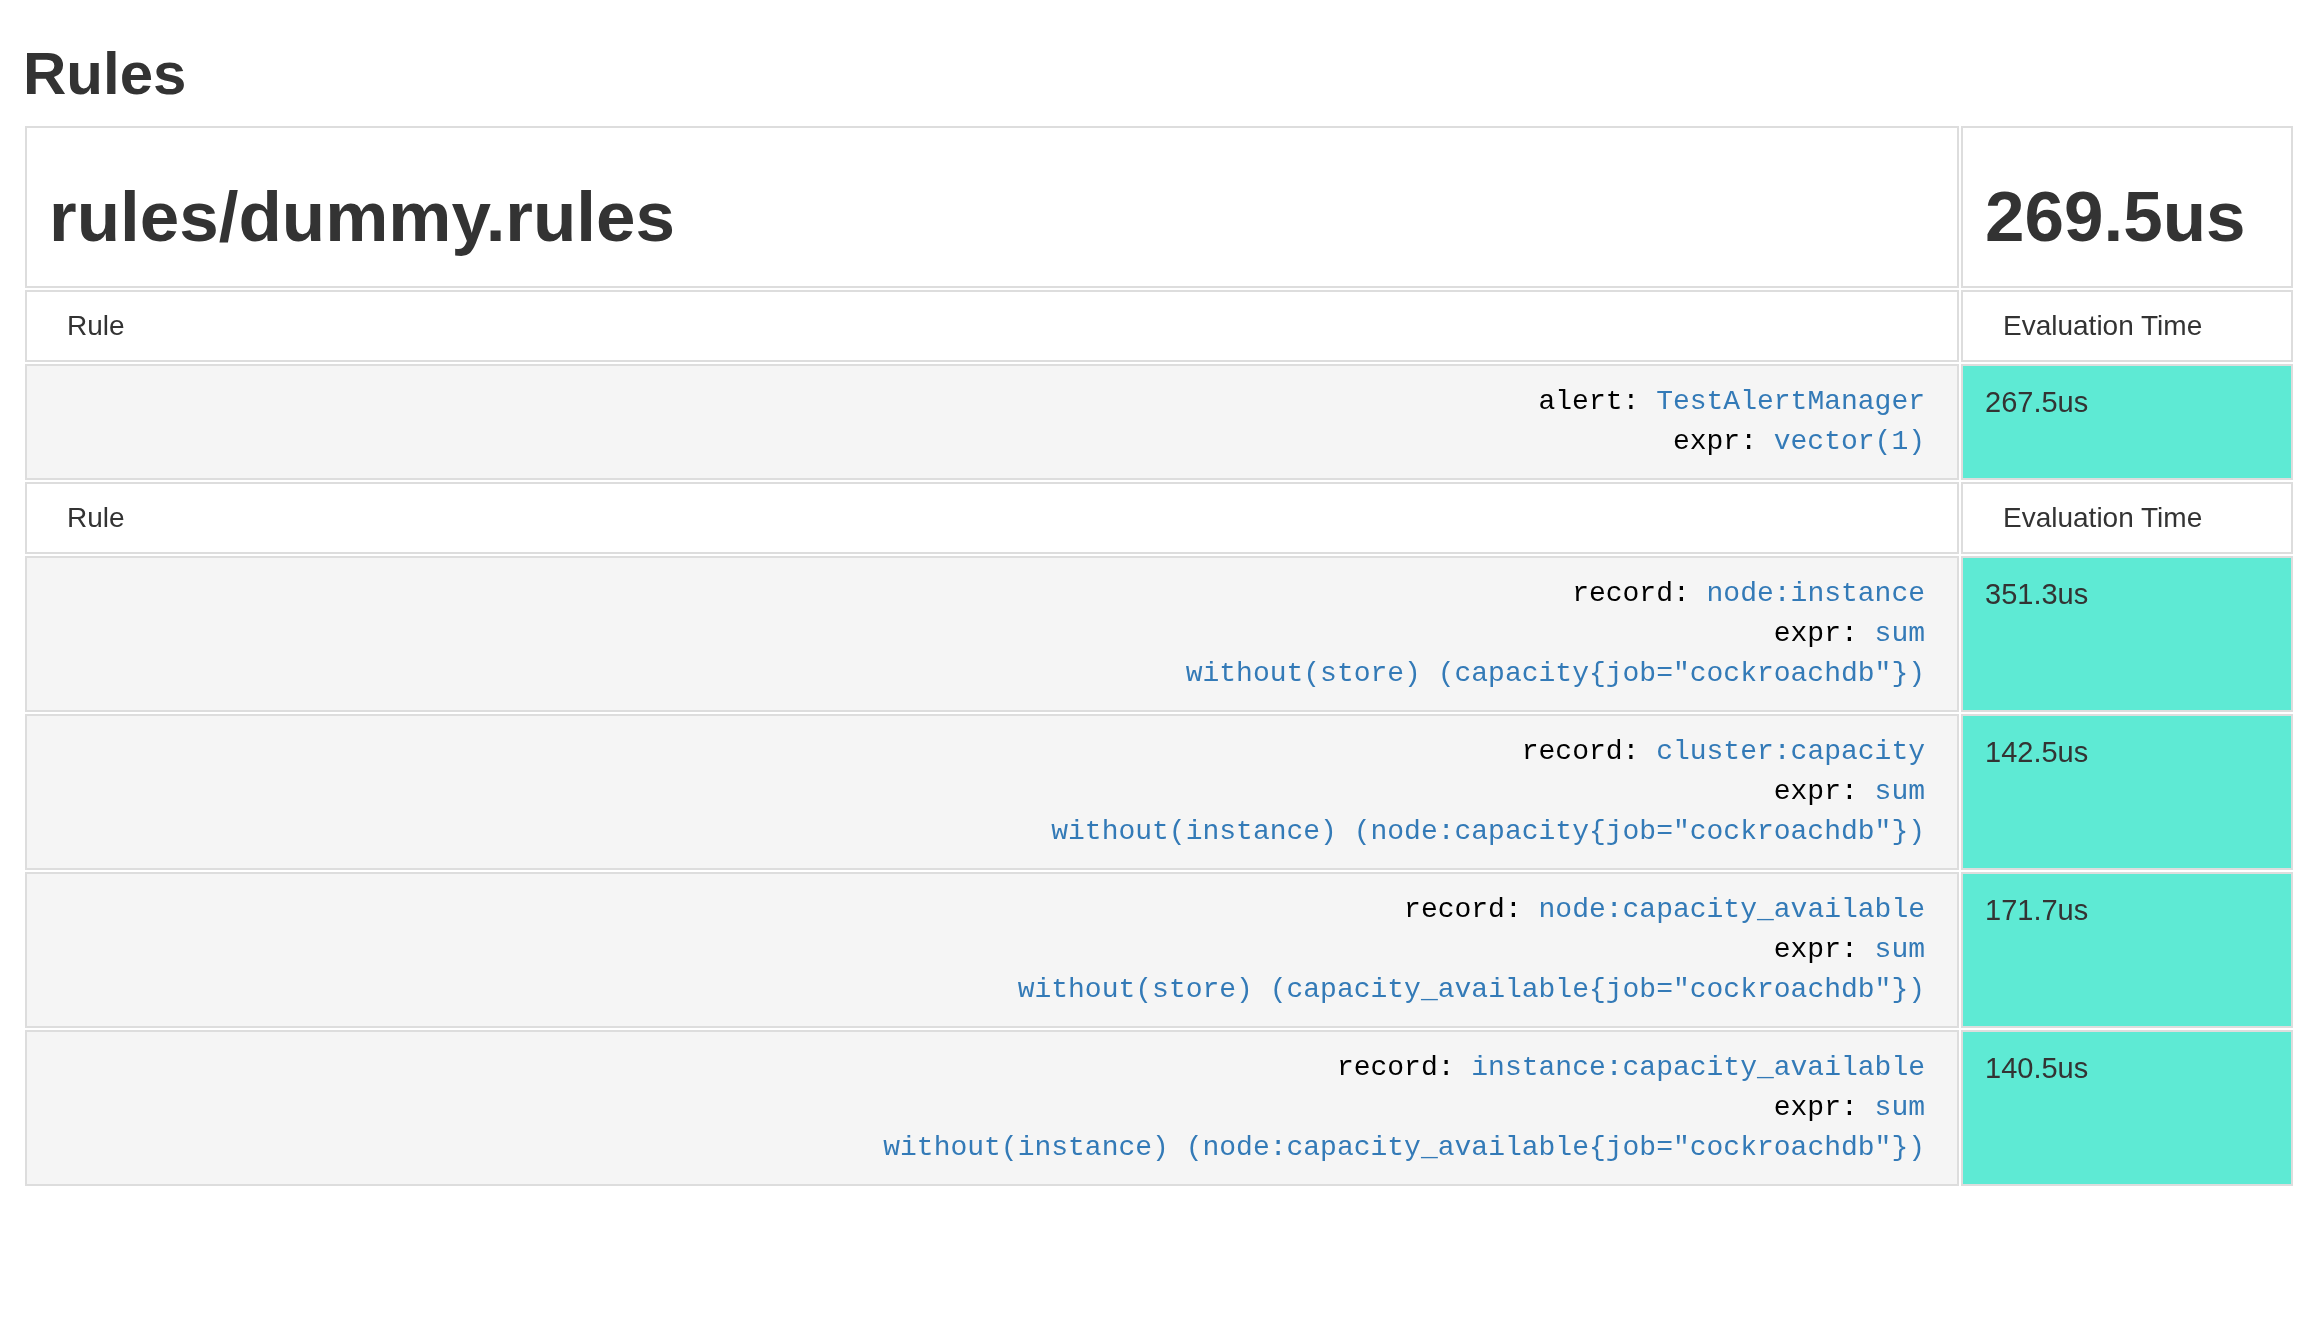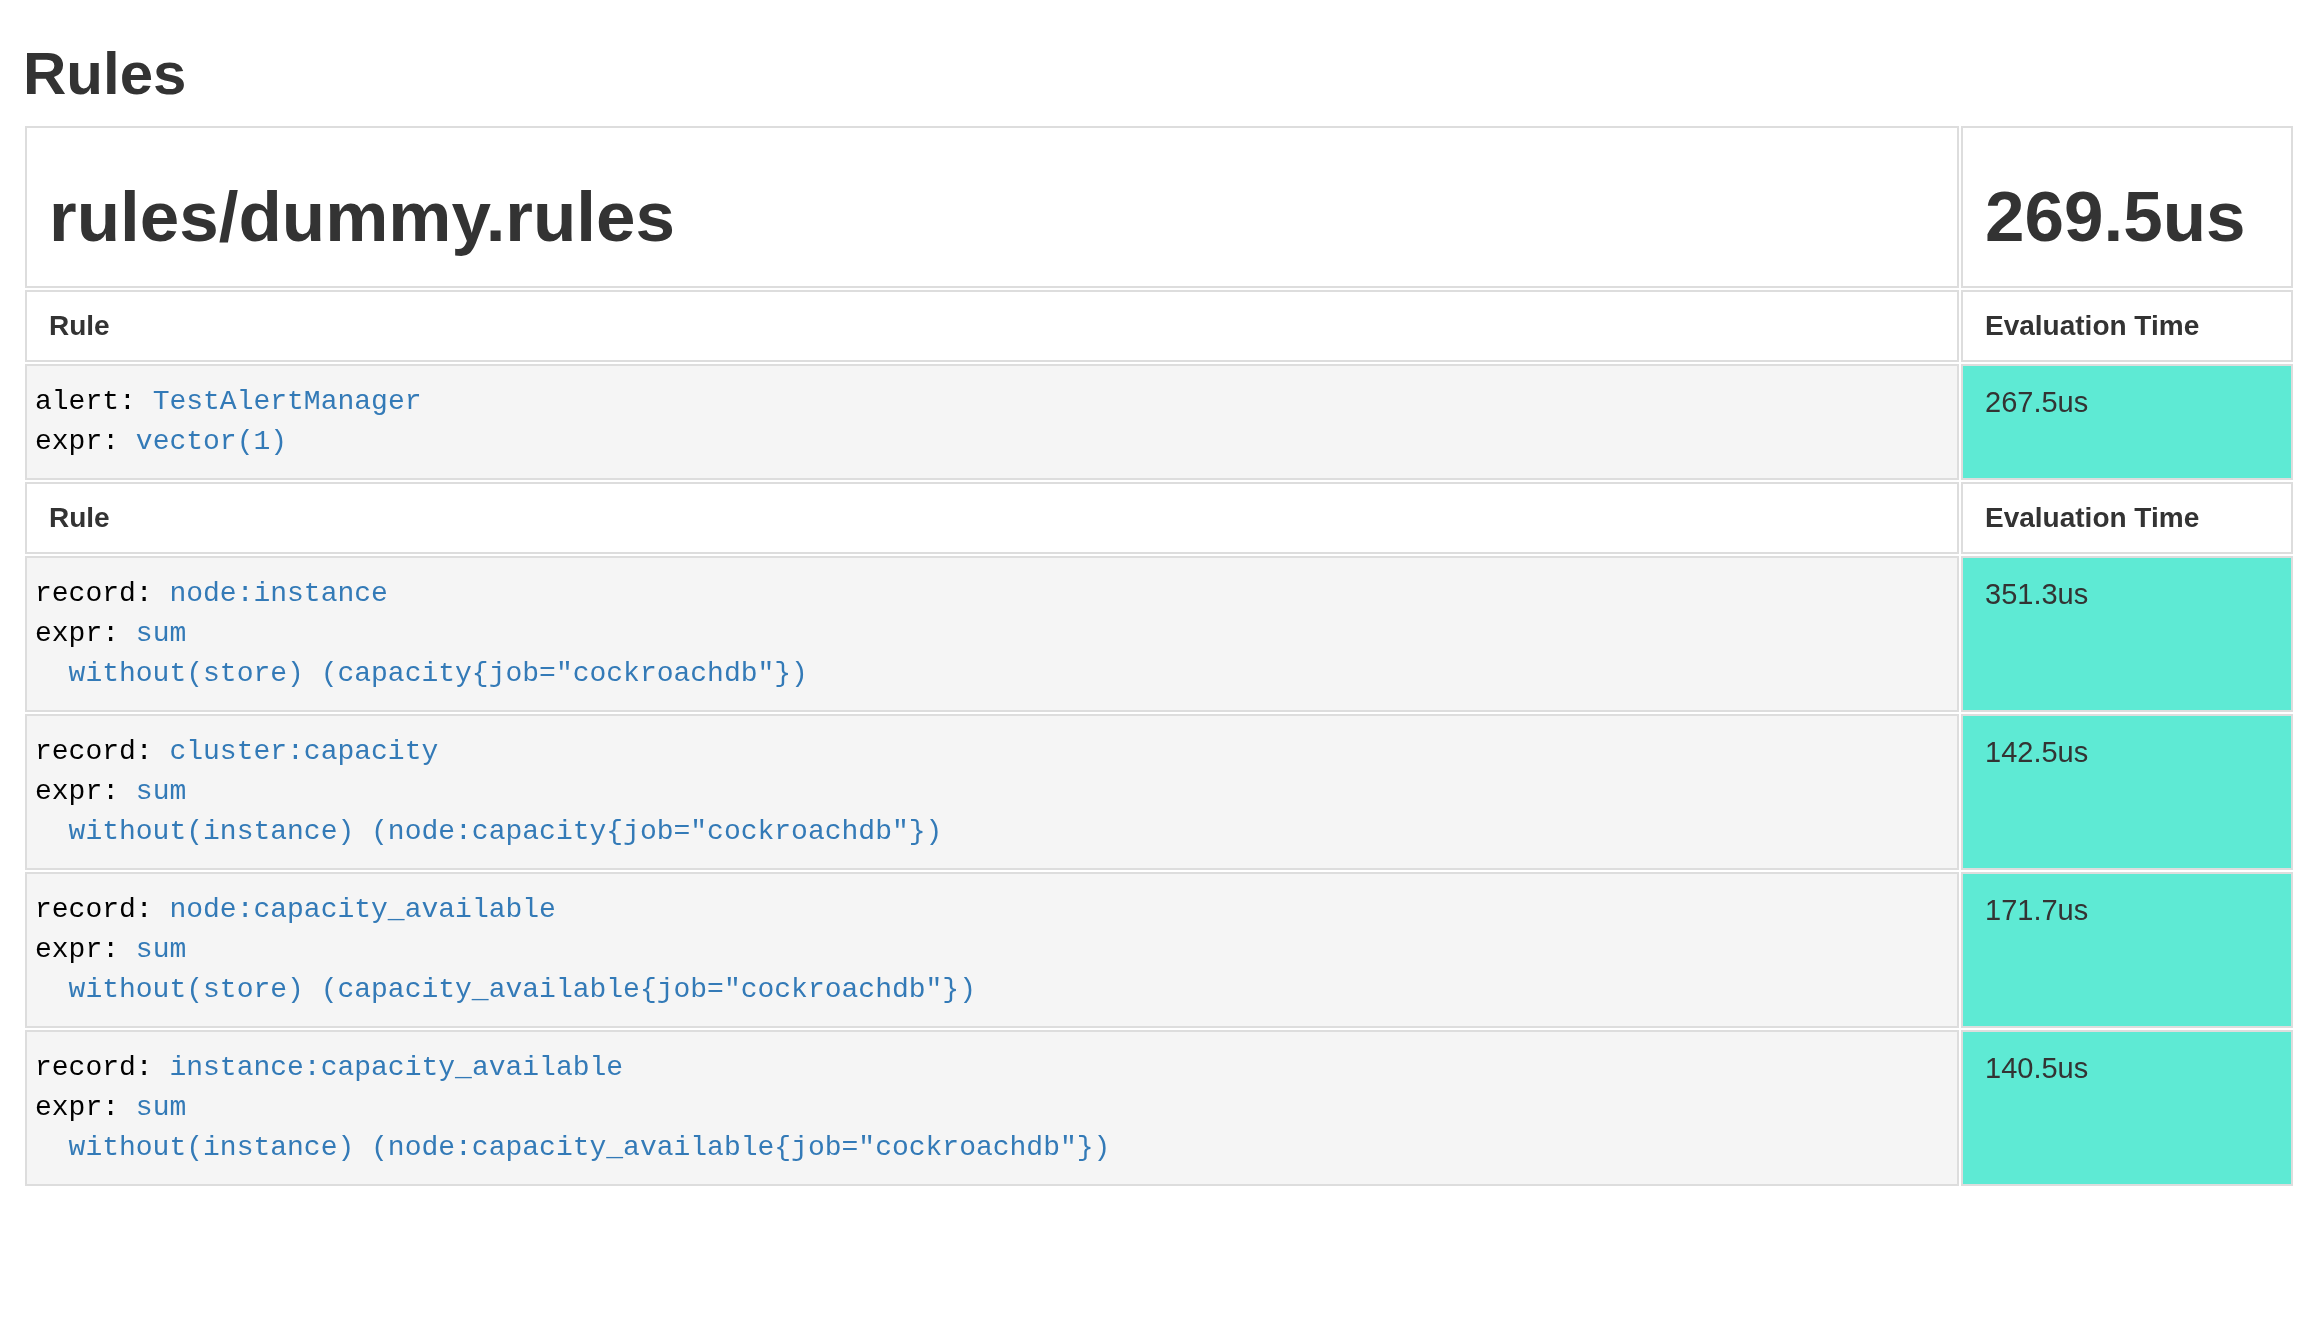--- a/index.html
+++ b/index.html
@@ -52,31 +52,32 @@
   }
   h2.group-heading {
     font-size: 71px;
     line-height: 62px;
     font-weight: 700;
     margin: 42px 0 22px 0;
     color: var(--heading);
     white-space: nowrap;
   }
   td.colhead-cell {
-    padding: 14px 22px;
+    padding: 14px 40px;
     font-size: 28px;
     line-height: 40px;
-    font-weight: 700;
+    font-weight: 400;
     color: var(--heading);
     background: #ffffff;
     margin-left: 36px;
   }
   td.rule-cell {
     background: var(--code-bg);
-    padding: 16px 8px;
+    padding: 16px 32px;
+    text-align: right;
   }
   .rule-code {
     font-family: "Liberation Mono", "DejaVu Sans Mono", monospace;
     font-size: 28px;
     line-height: 40px;
     white-space: pre;
     color: var(--code-text);
   }
   .rule-code a {
     color: var(--link);

